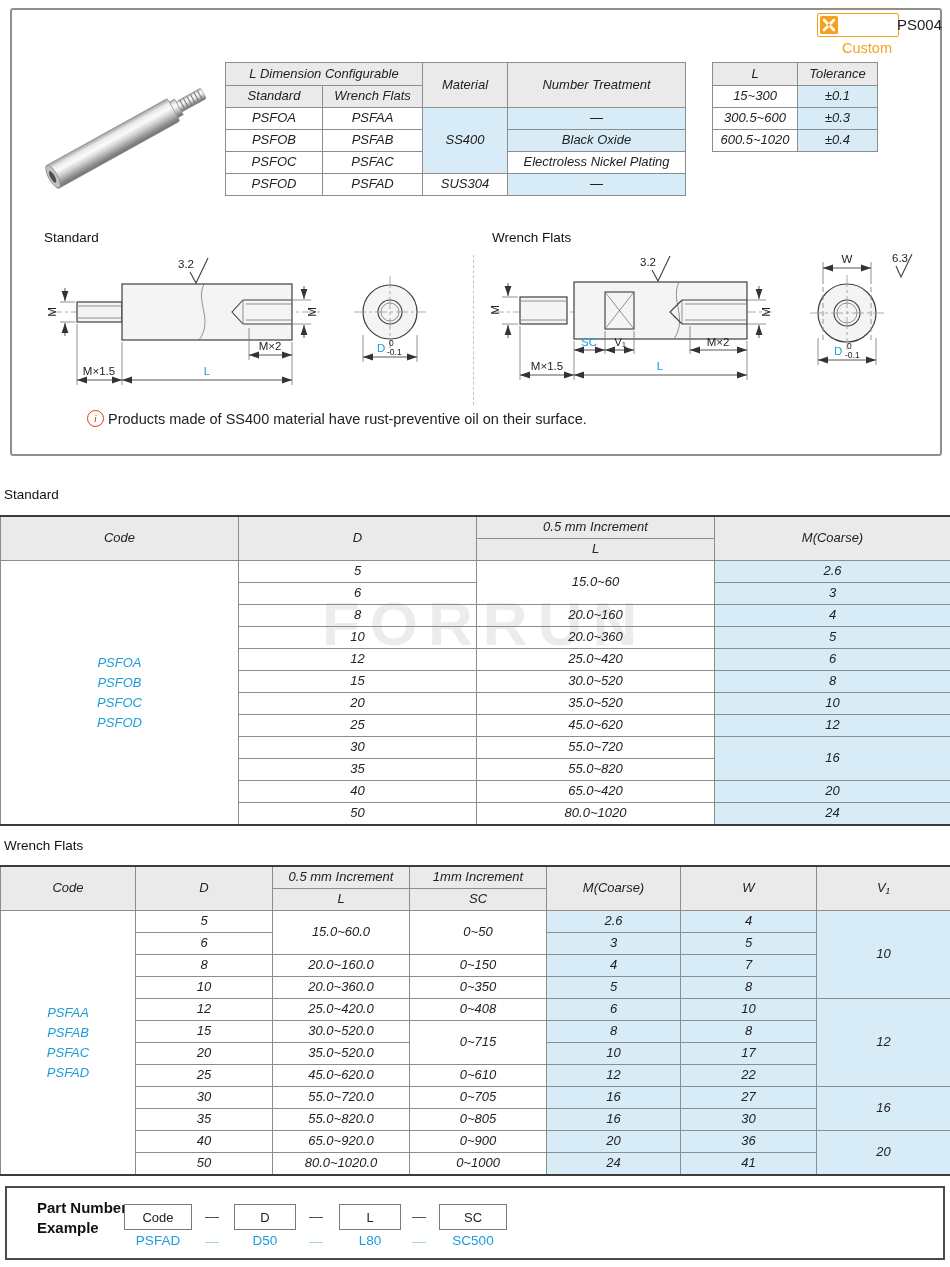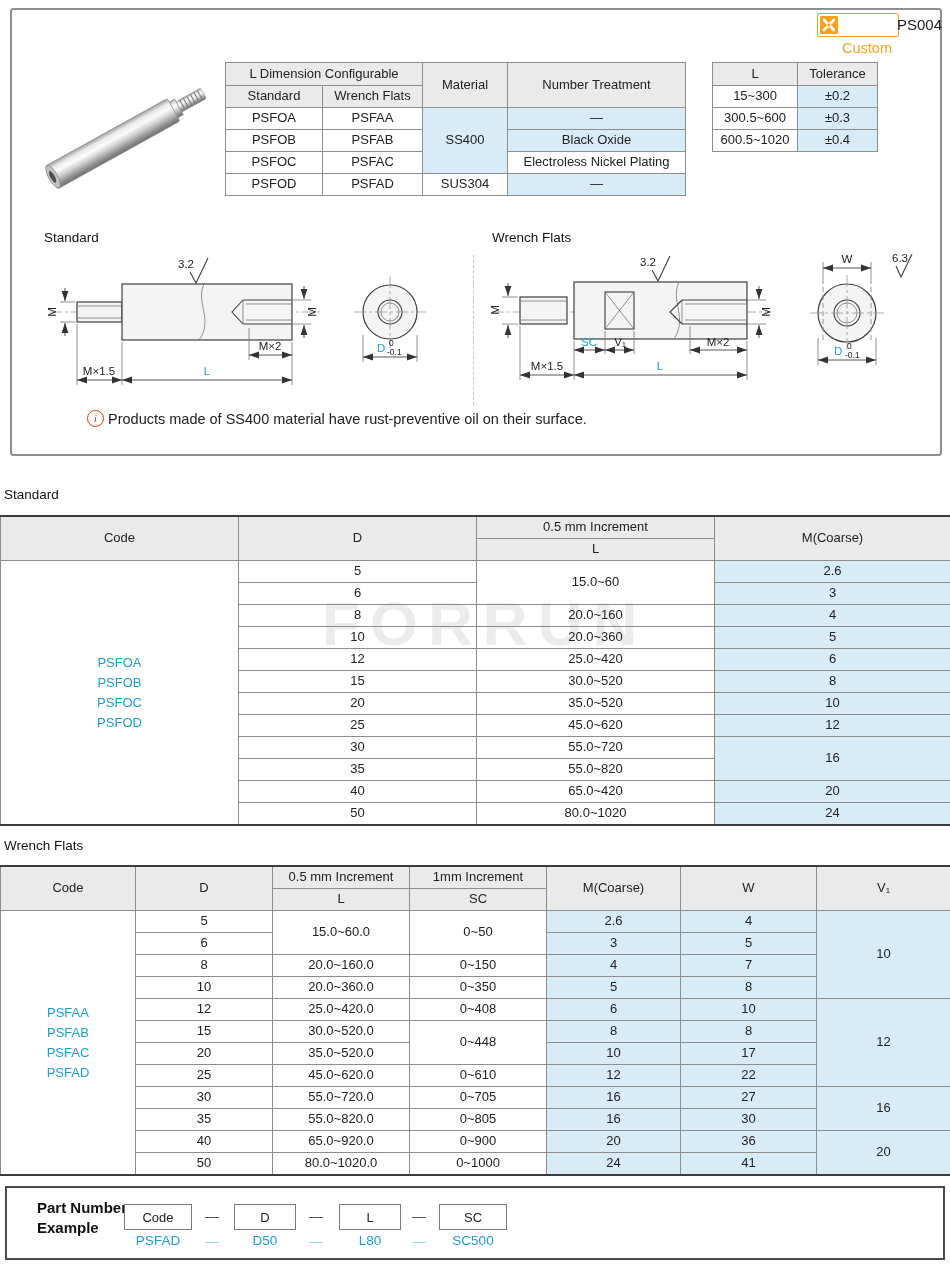--- a/index.html
+++ b/index.html
@@ -5,21 +5,21 @@
   html,body{margin:0;padding:0;}
   body{width:950px;height:1267px;background:#fff;font-family:"Liberation Sans",sans-serif;position:relative;overflow:hidden;color:#222;}
   .abs{position:absolute;}
   
   .top-box{position:absolute;left:10px;top:8px;width:928px;height:444px;border:2px solid #8f8f8f;border-radius:3px;background:#fff;}
   .custom-badge{position:absolute;left:805px;top:3px;height:22px;display:flex;align-items:center;gap:4px;border:1.5px solid #f5a11c;border-radius:2px;padding:0 6px 0 2px;background:#fff;cursor:pointer;}
   .cb-icon{width:18px;height:18px;display:inline-block;}
   .cb-text{color:#f5a11c;font-size:14.5px;margin-top:46px;}
   .ps-code{position:absolute;left:885px;top:6px;font-size:15px;color:#222;}
   
-  table.t{border-collapse:collapse;table-layout:fixed;position:absolute;background:transparent;}
+  table.t{border-collapse:collapse;table-layout:fixed;position:absolute;background:transparent;font-style:italic;}
   table.t td{border:1px solid #8d8d8d;text-align:center;vertical-align:middle;font-size:13px;color:#222;padding:0;white-space:nowrap;height:21px;line-height:1.15;}
   table.t td.hd{background:#eaeaea;font-size:13px;}
   td.lb{background:#d8ecf8;}
   .bl{color:#1b9dd9;}
   table.big{border-top:2px solid #3b3b3b;border-bottom:2px solid #3b3b3b;}
   .code-stack div{line-height:20px;font-size:13px;color:#1b9dd9;}
   .sec-label{position:absolute;font-size:13.5px;color:#111;}
   
   .part{fill:#f4f4f4;stroke:#3f3f3f;stroke-width:1.2;}
   .ln{stroke:#3f3f3f;stroke-width:1.1;fill:none;}
@@ -139,21 +139,21 @@
           <col style="width:85px">
           <col style="width:80px">
         </colgroup>
       <tbody>
           <tr>
         <td class="hd" style="height:22px">L</td>
         <td class="hd">Tolerance</td>
       </tr>
       <tr>
         <td class="bl">15~300</td>
-        <td class="lb">±0.2</td>
+        <td class="lb">±0.1</td>
       </tr>
       <tr>
         <td class="bl">300.5~600</td>
         <td class="lb">±0.3</td>
       </tr>
       <tr>
         <td class="bl">600.5~1020</td>
         <td class="lb">±0.4</td>
       </tr>
     </tbody>
@@ -460,21 +460,21 @@
       <td class="bl">12</td>
       <td class="bl">25.0~420.0</td>
       <td class="bl">0~408</td>
       <td class="lb">6</td>
       <td class="lb">10</td>
       <td class="lb" rowspan="4">12</td>
     </tr>
     <tr>
       <td class="bl">15</td>
       <td class="bl">30.0~520.0</td>
-      <td class="bl" rowspan="2">0~448</td>
+      <td class="bl" rowspan="2">0~715</td>
       <td class="lb">8</td>
       <td class="lb">8</td>
     </tr>
     <tr>
       <td class="bl">20</td>
       <td class="bl">35.0~520.0</td>
       <td class="lb">10</td>
       <td class="lb">17</td>
     </tr>
     <tr>

